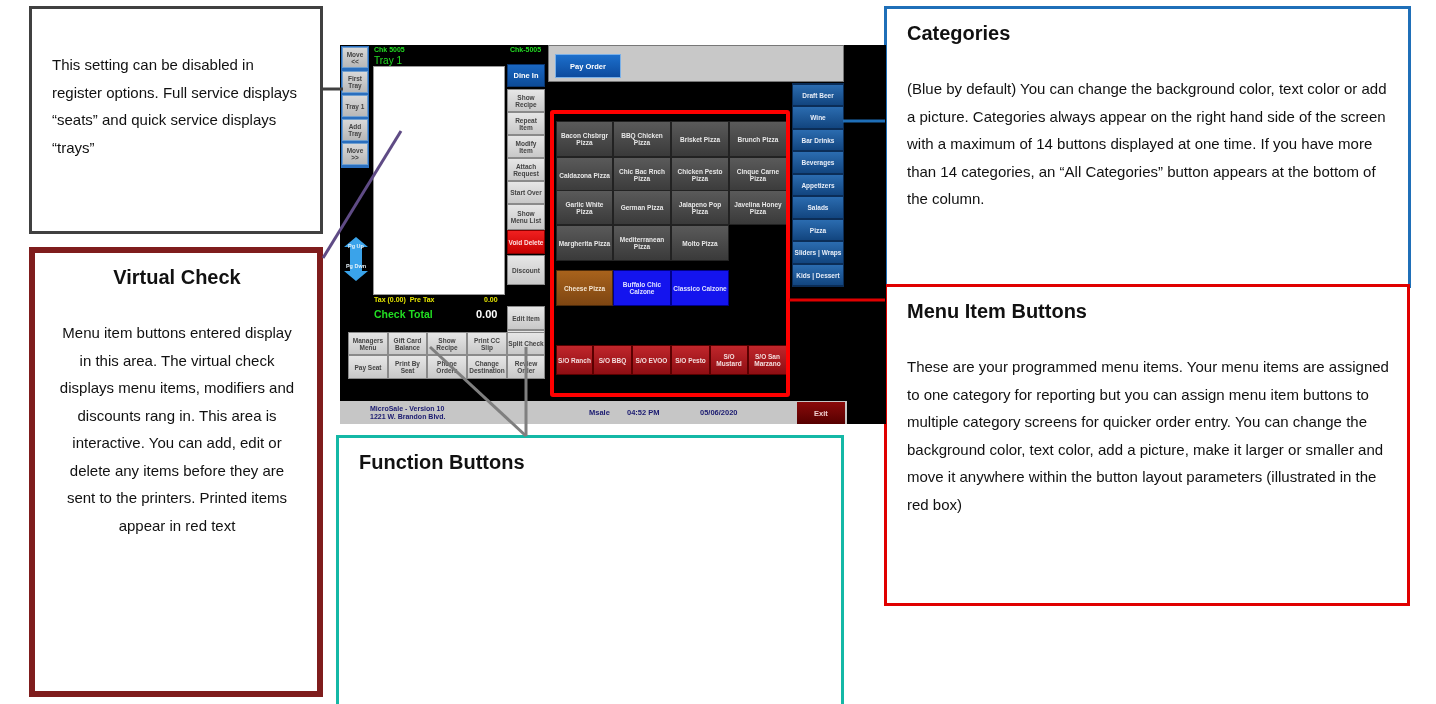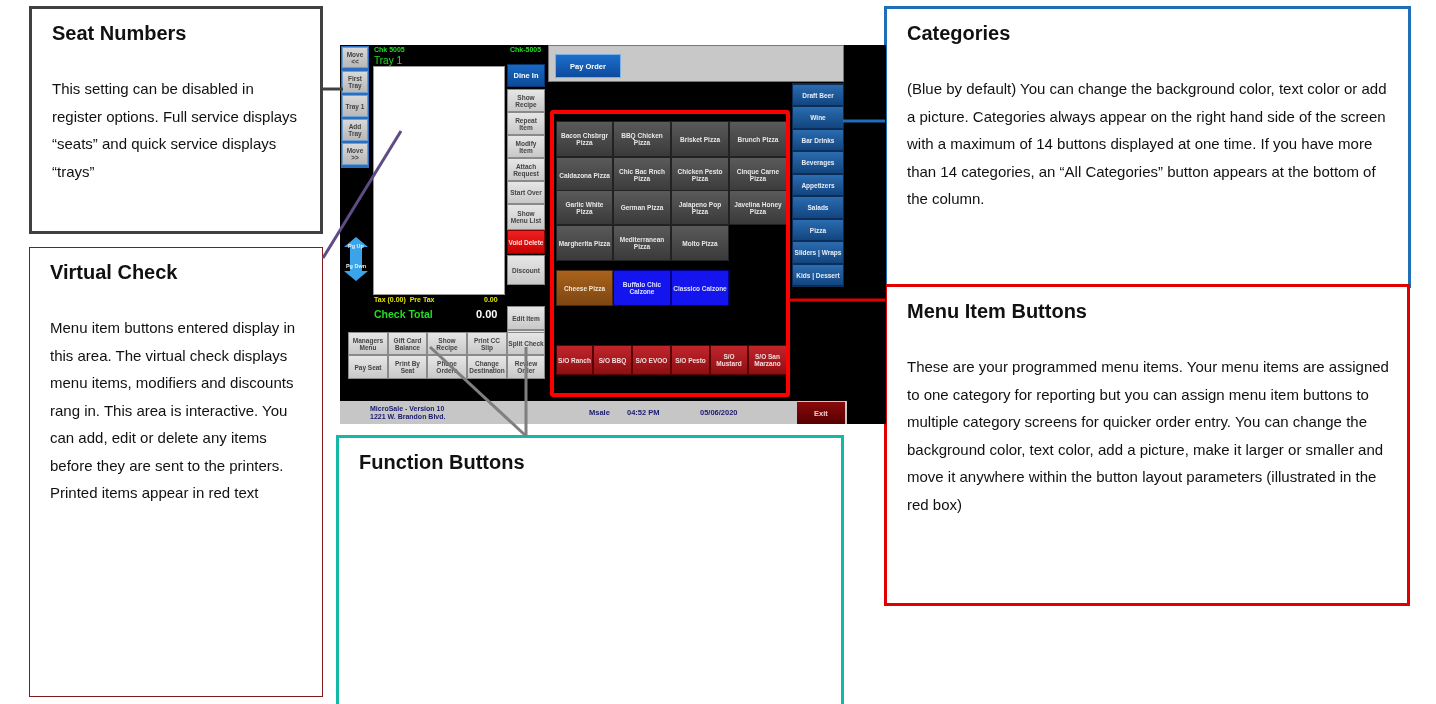--- a/index.html
+++ b/index.html
@@ -1,21 +1,21 @@
 <!DOCTYPE html>
 <html><head>
 <meta charset="utf-8">
 <style>
   html, body { margin:0; padding:0; }
   body { width:1436px; height:704px; background:#ffffff; position:relative; overflow:hidden; font-family:"Liberation Sans", sans-serif; }
   .callout { position:absolute; background:#fff; box-sizing:border-box; padding:12px 18px 10px 20px; color:#111; }
   .callout h3 { margin:0 0 0 0; font-size:20px; font-weight:bold; line-height:24px; }
   .callout p { margin:30px 0 0 0; font-size:15px; line-height:27.5px; }
   #seat { left:29px; top:6px; width:294px; height:228px; border:3px solid #404040; }
-  #vcheck { left:29px; top:247px; width:294px; height:450px; border:1px solid #7f1d1d; }
+  #vcheck { left:29px; top:247px; width:294px; height:450px; border:6px solid #7f1d1d;text-align:center; }
   #func { left:336px; top:435px; width:508px; height:324px; border:3px solid #14b8a6; }
   #cats { left:884px; top:6px; width:527px; height:282px; border:3px solid #1f6fb8; }
   #menuitems { left:884px; top:284px; width:526px; height:322px; border:3px solid #e00000; }
   #func p { margin-top:28px; }
   #menuitems p { margin-top:30px; line-height:27.5px; }
 
   
   #pos { position:absolute; left:340px; top:45px; width:546px; height:379px; background:#000; overflow:hidden; font-family:"Liberation Sans", sans-serif; }
   .pbtn { position:absolute; box-sizing:border-box; display:flex; align-items:center; justify-content:center; text-align:center; font-size:6.5px; font-weight:bold; line-height:7px; }
   .gray { background:linear-gradient(#e6e6e6,#c8c8c8); color:#444; border:1px solid #8a8a8a; }
@@ -30,21 +30,20 @@
 <svg style="position:absolute;left:0;top:0;width:1436px;height:704px;pointer-events:none;z-index:5" width="1436" height="704">
   <line x1="323" y1="89" x2="343" y2="89" stroke="#404040" stroke-width="3"></line>
   <line x1="323" y1="258" x2="401" y2="131" stroke="#5f4b85" stroke-width="3"></line>
   <line x1="526" y1="347" x2="526" y2="436" stroke="#7f7f7f" stroke-width="3"></line>
   <line x1="430" y1="347" x2="526" y2="436" stroke="#7f7f7f" stroke-width="3"></line>
   <line x1="843" y1="121" x2="885" y2="121" stroke="#1f6fb8" stroke-width="3"></line>
   <line x1="789" y1="300" x2="885" y2="300" stroke="#e00000" stroke-width="3"></line>
 </svg>
 
 <div class="callout" id="seat">
-  <h3>Seat Numbers</h3>
   <p>This setting can be disabled in register options. Full service displays “seats” and quick service displays “trays”</p>
 </div>
 <div class="callout" id="vcheck">
   <h3>Virtual Check</h3>
   <p>Menu item buttons entered display in this area. The virtual check displays menu items, modifiers and discounts rang in. This area is interactive. You can add, edit or delete any items before they are sent to the printers. Printed items appear in red text</p>
 </div>
 <div class="callout" id="func">
   <h3>Function Buttons</h3>
 </div>
 <div class="callout" id="cats">

